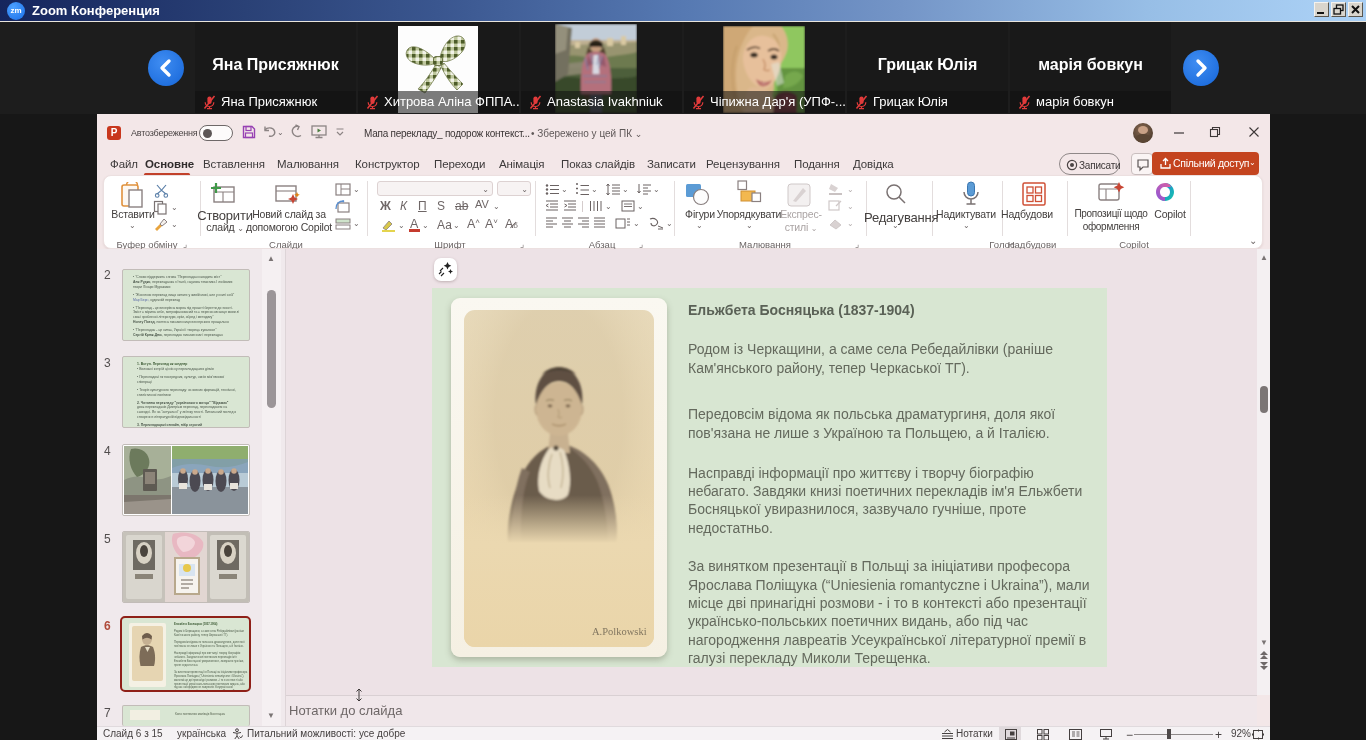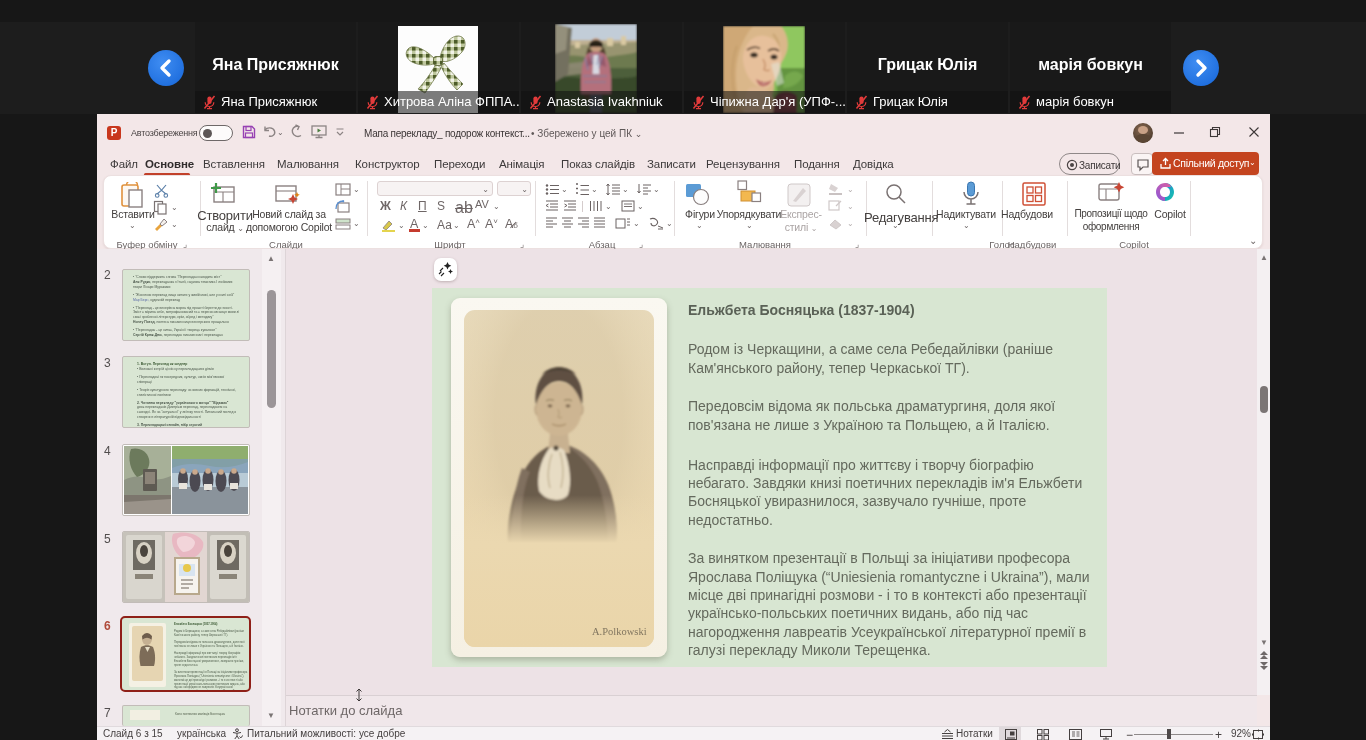--- a/index.html
+++ b/index.html
@@ -51,20 +51,40 @@
 #notes { left:189px; top:581px; width:971px; height:31px; background:#f0e7ea; border-top:1px solid #d9d0d3; }
 #status { left:0; top:612px; width:1173px; height:14px; background:#f5f2f4; border-top:1px solid #e0dadd; font-size:10px; color:#454040; }
 
 .chev { color:#6f6868; font-size:8px; }
 svg { display:block; }
 </style>
 </head>
 <body>
 <div id="app">
 
+  <div id="ztitle" class="abs">
+    <div id="zicon" class="abs">zm</div>
+    <div id="ztext" class="abs">Zoom Конференция</div>
+    <div class="winbtn abs" style="left:1314px;">
+        <svg width="13" height="13">
+          <rect x="2" y="9" width="7" height="2" fill="#111"></rect>
+        </svg>
+      </div>
+    <div class="winbtn abs" style="left:1331px;">
+        <svg width="13" height="13">
+          <rect x="4.5" y="2" width="6.5" height="5.5" fill="none" stroke="#111" stroke-width="1.3"></rect>
+          <rect x="2" y="5.5" width="6.5" height="5.5" fill="#d9d5cd" stroke="#111" stroke-width="1.3"></rect>
+        </svg>
+      </div>
+    <div class="winbtn abs" style="left:1348px;">
+        <svg width="13" height="13">
+          <path d="M3 3 L10 10 M10 3 L3 10" stroke="#111" stroke-width="2"></path>
+        </svg>
+      </div>
+  </div>
 
   <div id="strip" class="abs">
 
     <div class="navbtn abs" style="left:148px;top:28px;">
       <svg width="36" height="36">
           <path d="M21 11 L14 18 L21 25" stroke="#fff" stroke-width="3.4" fill="none" stroke-linecap="round" stroke-linejoin="round"></path>
         </svg>
     </div>
 
     <div class="tile abs" style="left:195px;">
@@ -383,21 +403,21 @@
       <div class="abs" style="left:280px;top:6px;width:116px;height:15px;background:#f7f3f3;border:1px solid #ddd2d2;border-radius:3px;">
           <span class="abs chev" style="right:3px;top:3px;">⌄</span>
         </div>
       <div class="abs" style="left:400px;top:6px;width:34px;height:15px;background:#f7f3f3;border:1px solid #ddd2d2;border-radius:3px;">
           <span class="abs chev" style="right:2px;top:3px;">⌄</span>
         </div>
       <div class="abs" style="left:283px;top:24px;font-size:12px;font-weight:bold;color:#6e6666;">Ж</div>
       <div class="abs" style="left:303px;top:24px;font-size:12px;font-style:italic;color:#6e6666;">К</div>
       <div class="abs" style="left:321px;top:24px;font-size:12px;text-decoration:underline;color:#6e6666;">П</div>
       <div class="abs" style="left:340px;top:24px;font-size:12px;color:#6e6666;">S</div>
-      <div class="abs" style="left:358px;top:24px;font-size:16px;text-decoration:line-through;color:#6e6666;">ab</div>
+      <div class="abs" style="left:358px;top:24px;font-size:12px;text-decoration:line-through;color:#6e6666;">ab</div>
       <div class="abs" style="left:378px;top:23px;font-size:11px;color:#6e6666;">AV<br></div>
       <div class="abs chev" style="left:396px;top:27px;">⌄</div>
       <svg class="abs" style="left:284px;top:44px;" width="16" height="13" viewBox="0 0 16 13">
           <path d="M2 9 L8 2 L11 5 L5 11 Z" fill="#d8c84a" stroke="#8a8080" stroke-width="0.8"></path>
           <rect x="1" y="11" width="13" height="2.2" fill="#e4d44e"></rect>
         </svg>
       <div class="abs chev" style="left:301px;top:46px;">⌄</div>
       <div class="abs" style="left:313px;top:42px;font-size:12.5px;color:#6e6666;">А</div>
       <div class="abs" style="left:312px;top:54px;width:11px;height:2.5px;background:#c53b2e;"></div>
       <div class="abs chev" style="left:325px;top:46px;">⌄</div>
@@ -713,21 +733,21 @@
 
               <rect x="0" y="185" width="190" height="152" fill="url(#fade)"></rect>
               <text x="128" y="325" font-family="Liberation Serif, serif" font-size="10.5" fill="#80755f">A.Polkowski</text>
             </svg>
           </div>
         </div>
 
         <div class="abs" style="left:256px;top:13px;width:418px;font-size:14px;line-height:18.4px;color:#64695d;">
           <div style="font-weight:bold;color:#5a6156;">Ельжбета Босняцька (1837-1904)</div>
           <div style="margin-top:21px;">Родом із Черкащини, а саме села Ребедайлівки (раніше<br>Кам'янського району, тепер Черкаської ТГ).</div>
-          <div style="margin-top:20px;">Передовсім відома як польська драматургиня, доля якої<br>пов'язана не лише з Україною та Польщею, а й Італією.</div>
+          <div style="margin-top:28px;">Передовсім відома як польська драматургиня, доля якої<br>пов'язана не лише з Україною та Польщею, а й Італією.</div>
           <div style="margin-top:21.5px;">Насправді інформації про життєву і творчу біографію<br>небагато. Завдяки книзі поетичних перекладів ім'я Ельжбети<br>Босняцької увиразнилося, зазвучало гучніше, проте<br>недостатньо.</div>
           <div style="margin-top:20px;">За винятком презентації в Польщі за ініціативи професора<br>Ярослава Поліщука (“Uniesienia romantyczne i Ukraina”), мали<br>місце дві принагідні розмови - і то в контексті або презентації<br>українсько-польських поетичних видань, або під час<br>нагородження лавреатів Усеукраїнської літературної премії в<br>галузі перекладу Миколи Терещенка.</div>
         </div>
       </div>
 
       <div class="abs" style="left:148px;top:9px;width:23px;height:23px;background:#fff;border-radius:7px;box-shadow:0 1px 3px rgba(120,100,100,0.4);">
         <svg width="23" height="23" viewBox="0 0 23 23">
             <path d="M13.5 4 l1.2 2.6 l2.6 1.2 l-2.6 1.2 l-1.2 2.6 l-1.2 -2.6 l-2.6 -1.2 l2.6 -1.2 Z" fill="#222"></path>
             <path d="M16.5 11 l0.8 1.7 l1.7 0.8 l-1.7 0.8 l-0.8 1.7 l-0.8 -1.7 l-1.7 -0.8 l1.7 -0.8 Z" fill="#222"></path>
             <path d="M6 13 L9 10 M5 16 L7.5 13.5 M7 18 L10 15" stroke="#222" stroke-width="1.1"></path>

